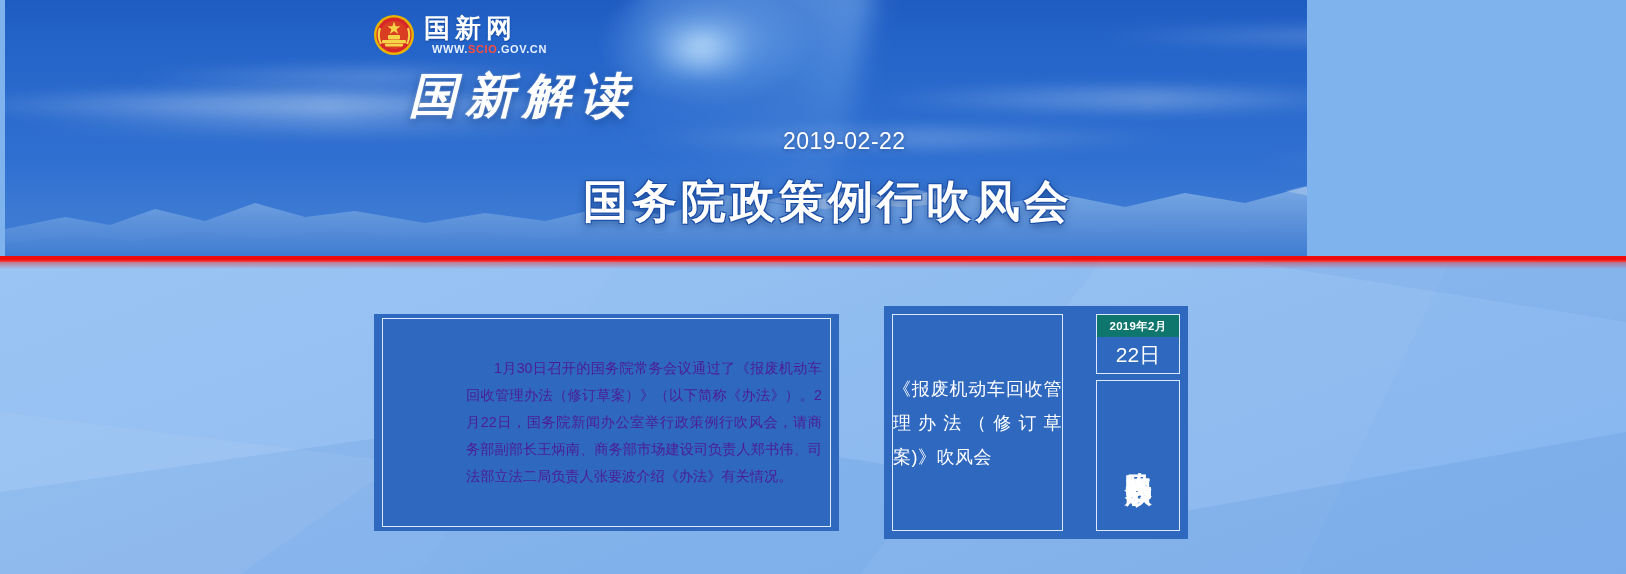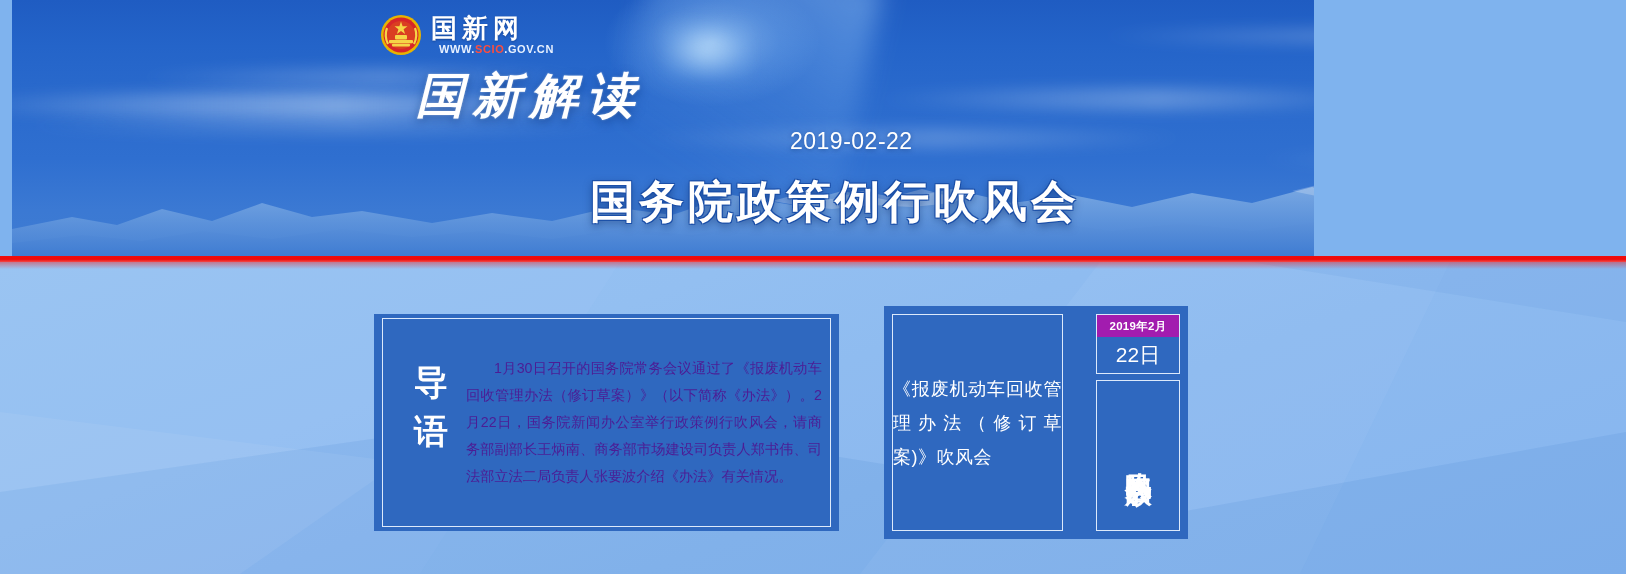--- a/index.html
+++ b/index.html
@@ -7,21 +7,21 @@
     width:1626px; height:574px;
     overflow:hidden;
     font-family:"Liberation Sans","DejaVu Sans",sans-serif;
     background:#7fb3ee;
   }
 
   .page { position:relative; width:1626px; height:574px; overflow:hidden; }
 
   
   .header {
-    position:absolute; left:12px; top:0; width:1302px; height:256px;
+    position:absolute; left:5px; top:0; width:1302px; height:256px;
     background:
       radial-gradient(ellipse 150px 90px at 700px 42px, rgba(190,225,255,.55) 0%, rgba(150,200,250,.18) 45%, rgba(120,180,240,0) 72%),
       linear-gradient(180deg,#1f5cc2 0%, #2464c9 18%, #2b6bcd 42%, #2f6fd0 62%, #3b79d3 82%, #3f7cd2 100%);
     overflow:hidden;
   }
   
   .cloud {
     position:absolute; border-radius:50%;
     background:linear-gradient(90deg, rgba(255,255,255,0) 0%, rgba(226,240,255,.30) 35%, rgba(235,246,255,.42) 55%, rgba(255,255,255,0) 100%);
     filter:blur(7px);
@@ -135,21 +135,21 @@
   }
   .replay-title {
     width:172px; font-size:18px; color:#ffffff; line-height:34px;
     text-align:justify; text-align-last:left; letter-spacing:.5px;
   }
   .badge-date {
     position:absolute; left:1096px; top:314px; width:84px; height:60px; z-index:12;
     border:1px solid #dce9fb; background:#2f68bf;
   }
   .badge-month {
-    height:22px; background:#a21caf; color:#ffffff;
+    height:22px; background:#0f766e; color:#ffffff;
     font-size:11.5px; font-weight:700; letter-spacing:.3px;
     display:flex; align-items:center; justify-content:center;
   }
   .badge-day {
     height:36px; color:#ffffff; font-size:21px; font-weight:400;
     display:flex; align-items:center; justify-content:center; letter-spacing:0;
   }
   .badge-vertical {
     position:absolute; left:1096px; top:380px; width:84px; height:151px; z-index:12;
     border:1px solid #dce9fb; background:#2f68bf;
@@ -236,21 +236,20 @@
       <polygon fill="#ffffff" opacity="0.09" points="1100,0 1450,0 1300,312 860,312"></polygon>
       <polygon fill="#ffffff" opacity="0.06" points="1450,0 1626,0 1626,312 1300,312"></polygon>
       <polygon fill="#2a6ec9" opacity="0.10" points="0,230 560,150 1180,250 1626,170 1626,312 0,312"></polygon>
       <polygon fill="#ffffff" opacity="0.06" points="0,150 400,200 240,312 0,312"></polygon>
       <polygon fill="#2a6ec9" opacity="0.07" points="1250,0 1626,60 1626,0"></polygon>
     </svg>
   </div>
 
   <div class="intro-card"></div>
   <div class="intro-inner"></div>
-  <div class="intro-label">导语</div>
   <div class="intro-text">1月30日召开的国务院常务会议通过了《报废机动车回收管理办法（修订草案）》（以下简称《办法》）。2月22日，国务院新闻办公室举行政策例行吹风会，请商务部副部长王炳南、商务部市场建设司负责人郑书伟、司法部立法二局负责人张要波介绍《办法》有关情况。</div>
 
   <div class="replay-card"></div>
   <div class="replay-title-box">
     <div class="replay-title">《报废机动车回收管理办法（修订草案)》吹风会</div>
   </div>
   <div class="badge-date">
     <div class="badge-month">2019年2月</div>
     <div class="badge-day">22日</div>
   </div>

